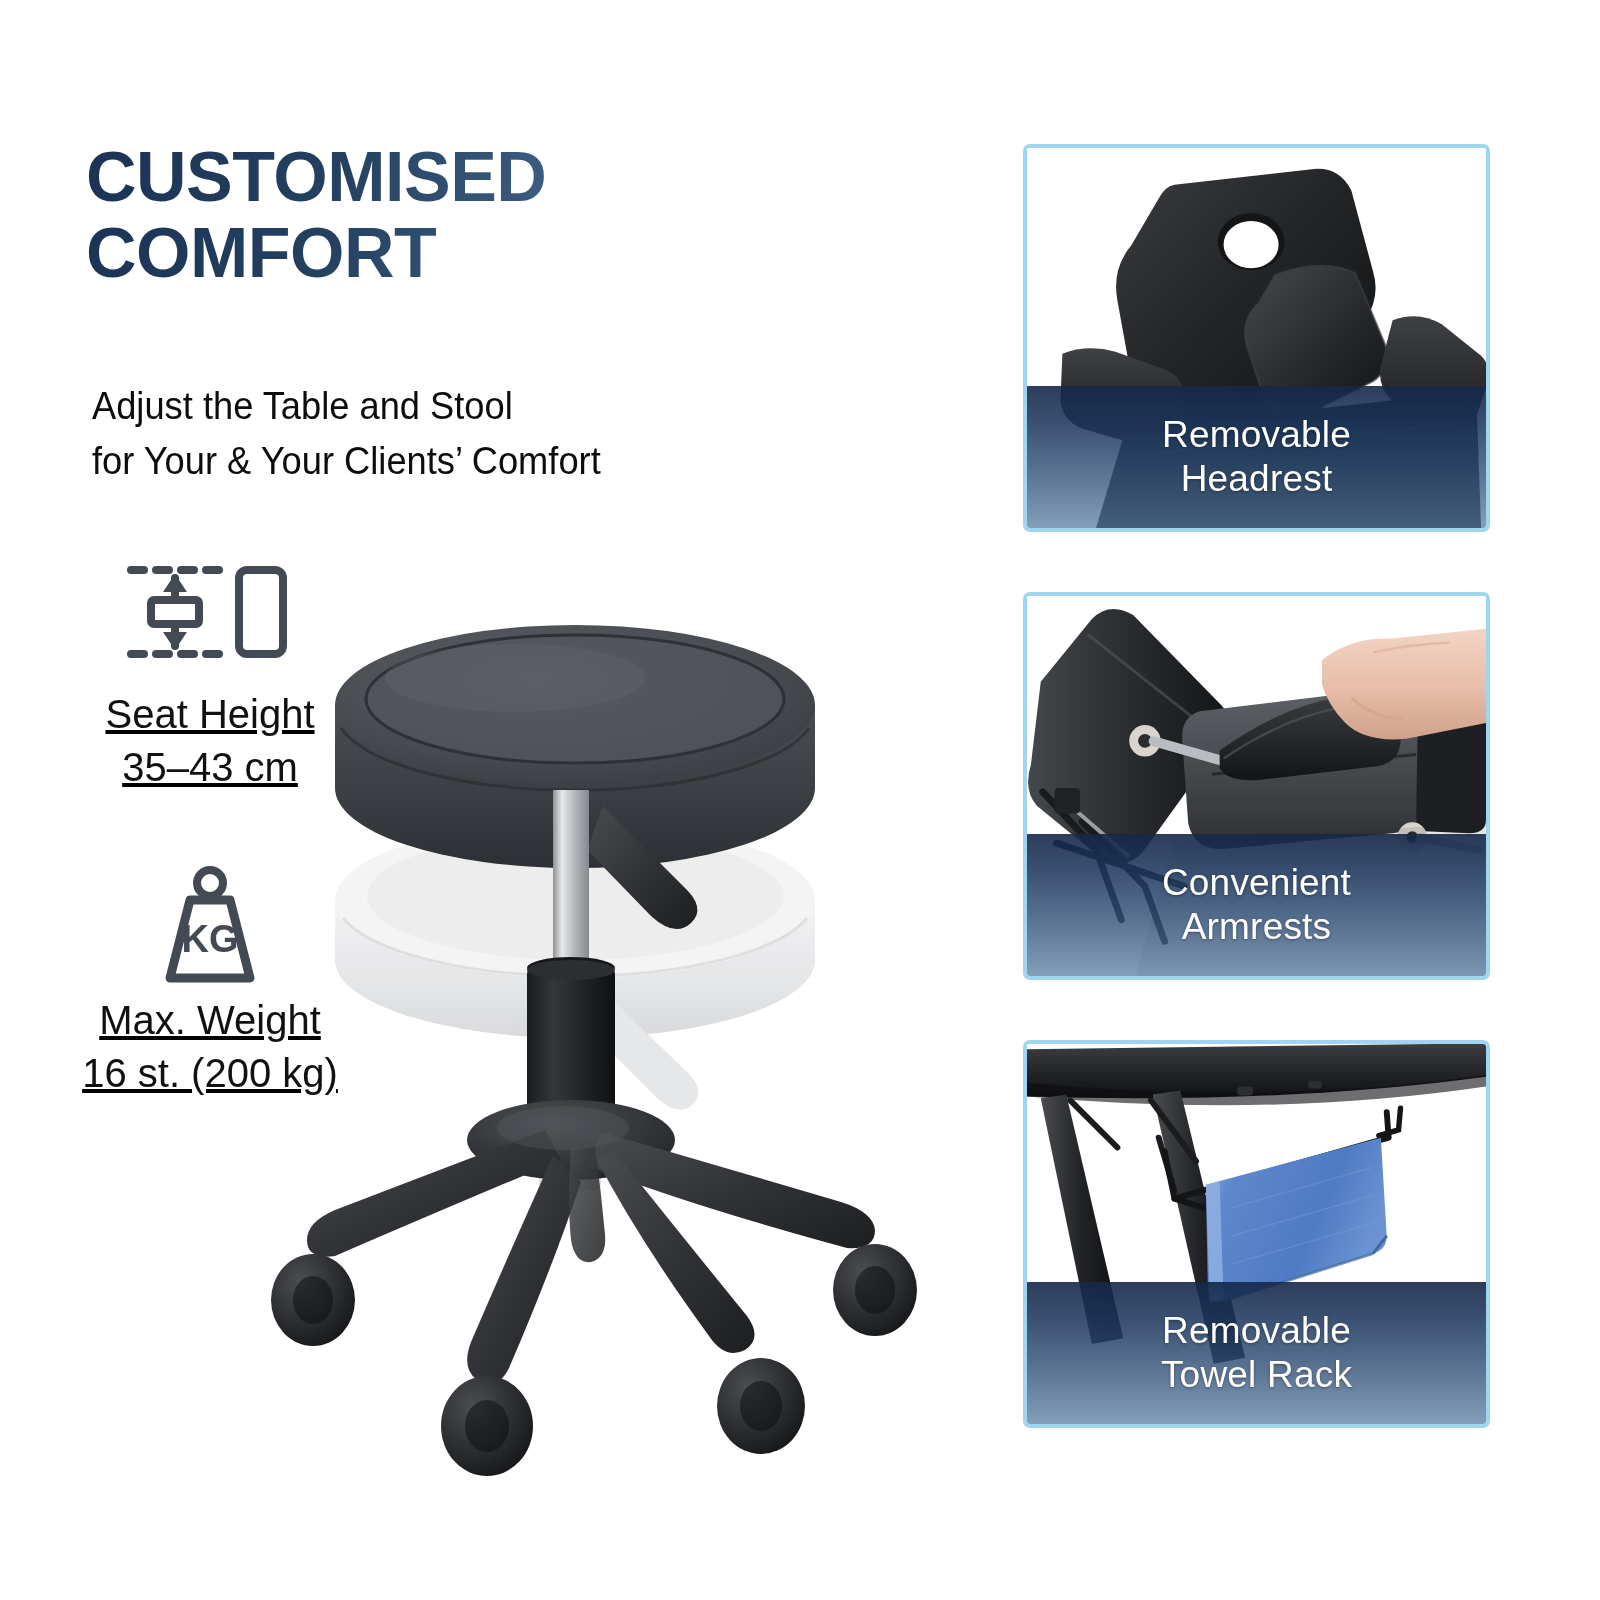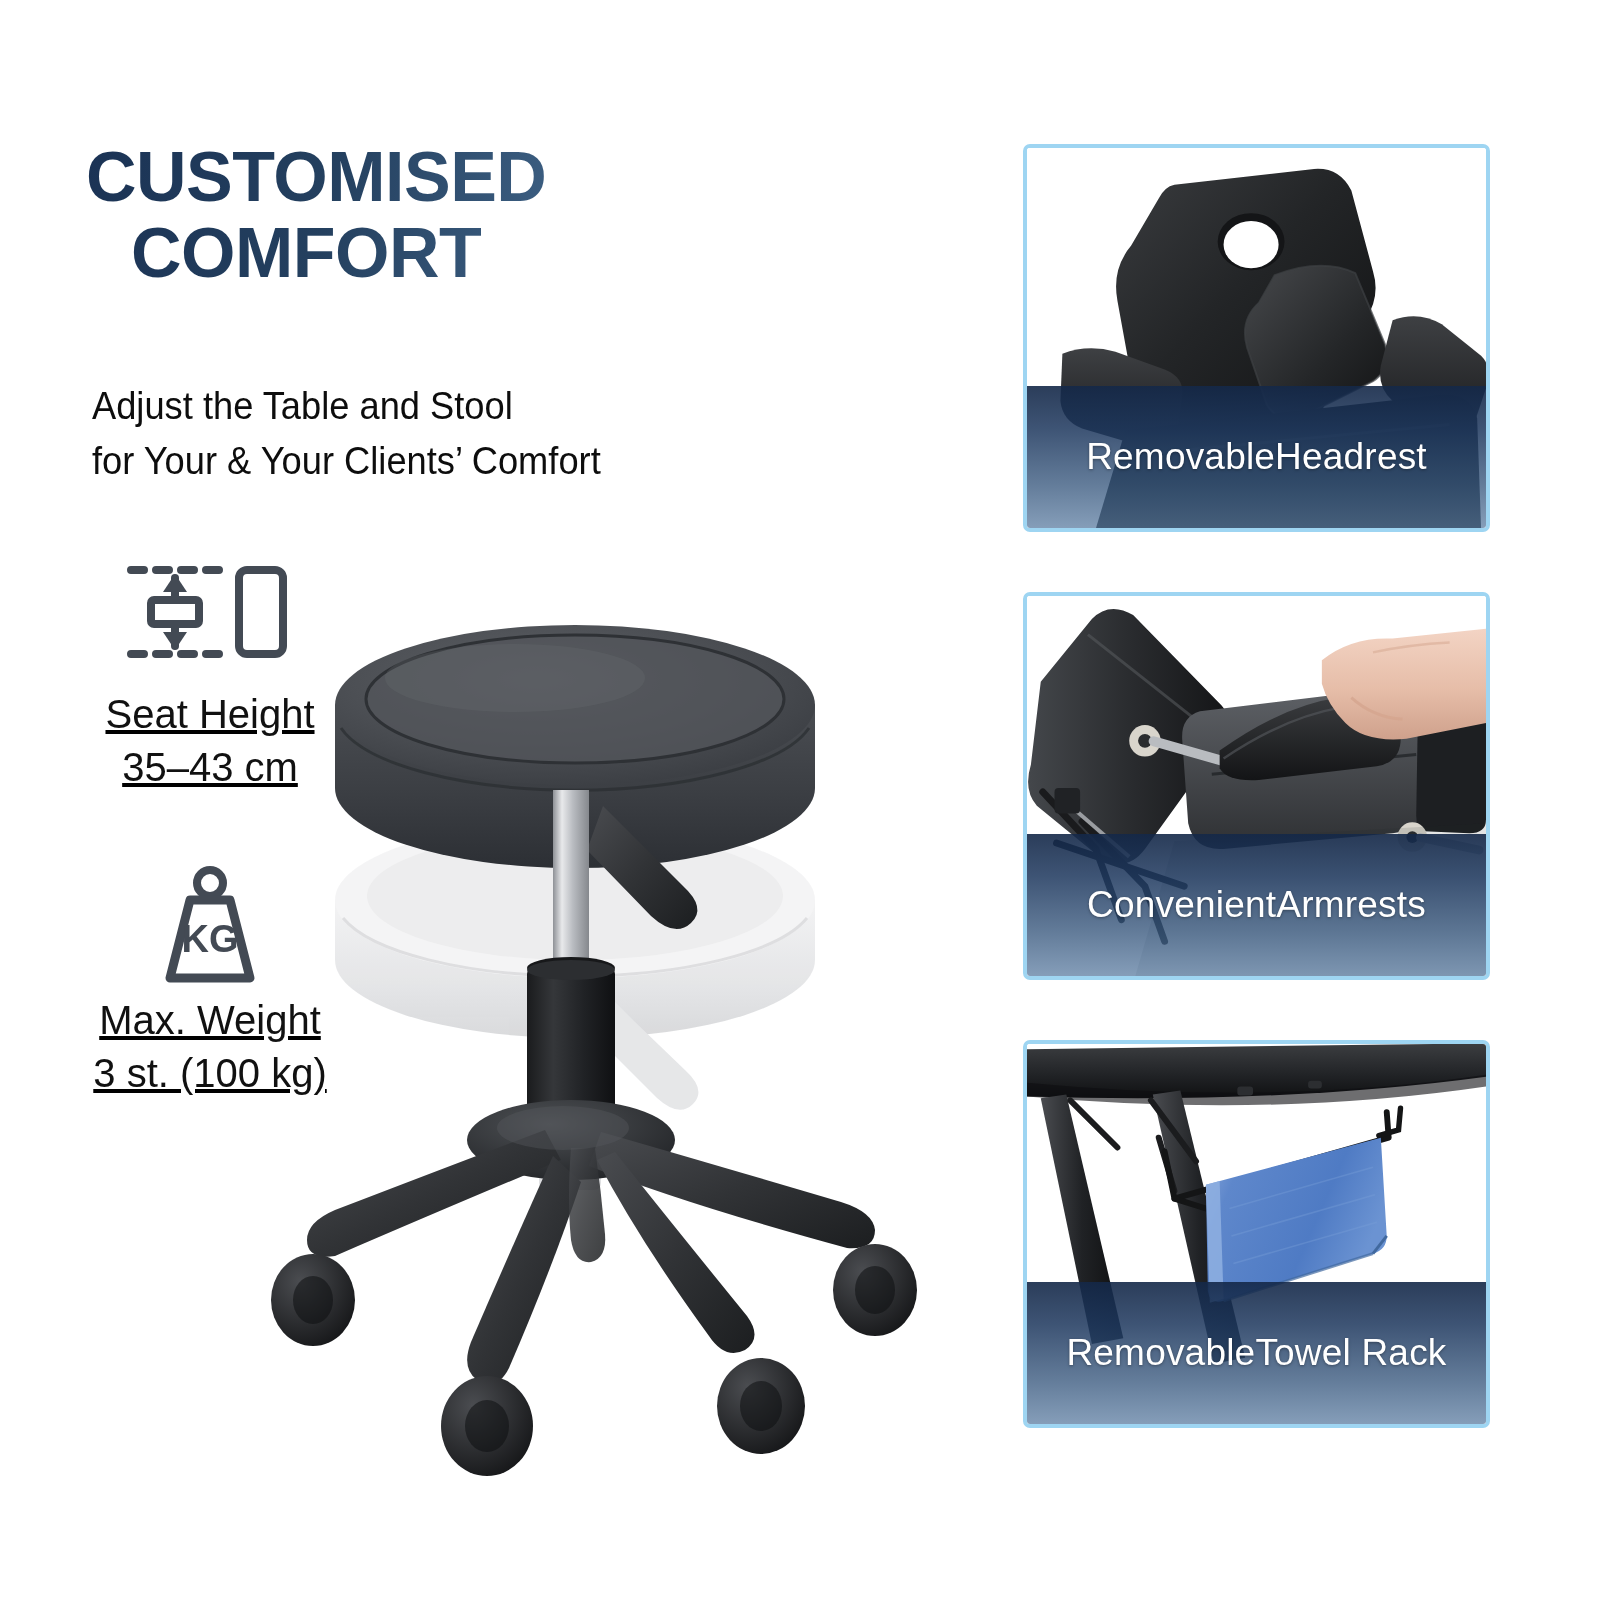--- a/index.html
+++ b/index.html
@@ -8,21 +8,21 @@
 
   
   #headline{
     position:absolute; left:86px; top:140px; width:700px;
     font-size:70px; font-weight:700; line-height:1.08;
     letter-spacing:-0.5px; text-transform:uppercase;
     background:linear-gradient(100deg,#1b3355 0%,#24405f 35%,#3b5d80 65%,#4d7195 100%);
     -webkit-background-clip:text; background-clip:text; color:transparent;
     -webkit-text-fill-color:transparent;
   }
-  #headline .l2{ display:block;margin-left:45px; }
+  #headline .l2{ display:block; }
 
   #subhead{
     position:absolute; left:92px; top:378px; width:760px;
     font-size:39px; line-height:1.42; color:#0d0d0d;
     font-family:"Liberation Sans Narrow","Liberation Sans", sans-serif;
     transform:scaleX(0.93); transform-origin:left top;
   }
   #subhead .sl{ display:block; white-space:nowrap; }
 
   
@@ -46,21 +46,21 @@
     border:4px solid #9ed5f2; border-radius:7px; background:#ffffff;
     overflow:hidden;
   }
   #card-0{ top:144px; }
   #card-1{ top:592px; }
   #card-2{ top:1040px; }
   .card .photo{ position:absolute; inset:0; overflow:hidden; background:#fff; }
   .card .photo svg{ position:absolute; inset:0; width:100%; height:100%; }
   .card .caption{
     position:absolute; left:0; right:0; bottom:0; height:142px;
-    display:flex; flex-direction:row; align-items:center; justify-content:center;
+    display:flex; flex-direction:column; align-items:center; justify-content:center;
     background:linear-gradient(180deg,
         rgba(20,40,72,0.90) 0%,
         rgba(30,56,94,0.86) 30%,
         rgba(56,88,126,0.78) 70%,
         rgba(86,120,158,0.72) 100%);
     color:#ffffff; font-size:37px; line-height:1.18; letter-spacing:0.2px;
     text-shadow:0 1px 3px rgba(0,0,0,0.35);
   }
   .card .caption span{ display:block; text-align:center; }
 </style>
@@ -109,21 +109,21 @@
     <svg width="140" height="128" viewBox="0 0 140 128" fill="none" aria-hidden="true">
 
       <circle cx="70" cy="21" r="13" stroke="#434a54" stroke-width="8" fill="none"></circle>
 
       <path d="M50 38 L90 38 L110 116 L30 116 Z" stroke="#434a54" stroke-width="9" stroke-linejoin="round" fill="none"></path>
       <text x="70" y="90" text-anchor="middle" font-family="Liberation Sans, sans-serif" font-size="38" font-weight="600" fill="#434a54">KG</text>
     </svg>
   </div>
   <div class="spec-text">
     <span>Max. Weight</span>
-    <span>3 st. (100 kg)</span>
+    <span>16 st. (200 kg)</span>
   </div>
 </div>
 
 <div id="stool">
   <svg viewBox="0 0 760 900" aria-hidden="true">
     <defs>
       <radialGradient id="seatTop" cx="42%" cy="34%" r="72%">
         <stop offset="0%" stop-color="#5e6166"></stop>
         <stop offset="55%" stop-color="#4c4f54"></stop>
         <stop offset="100%" stop-color="#3a3d42"></stop>

